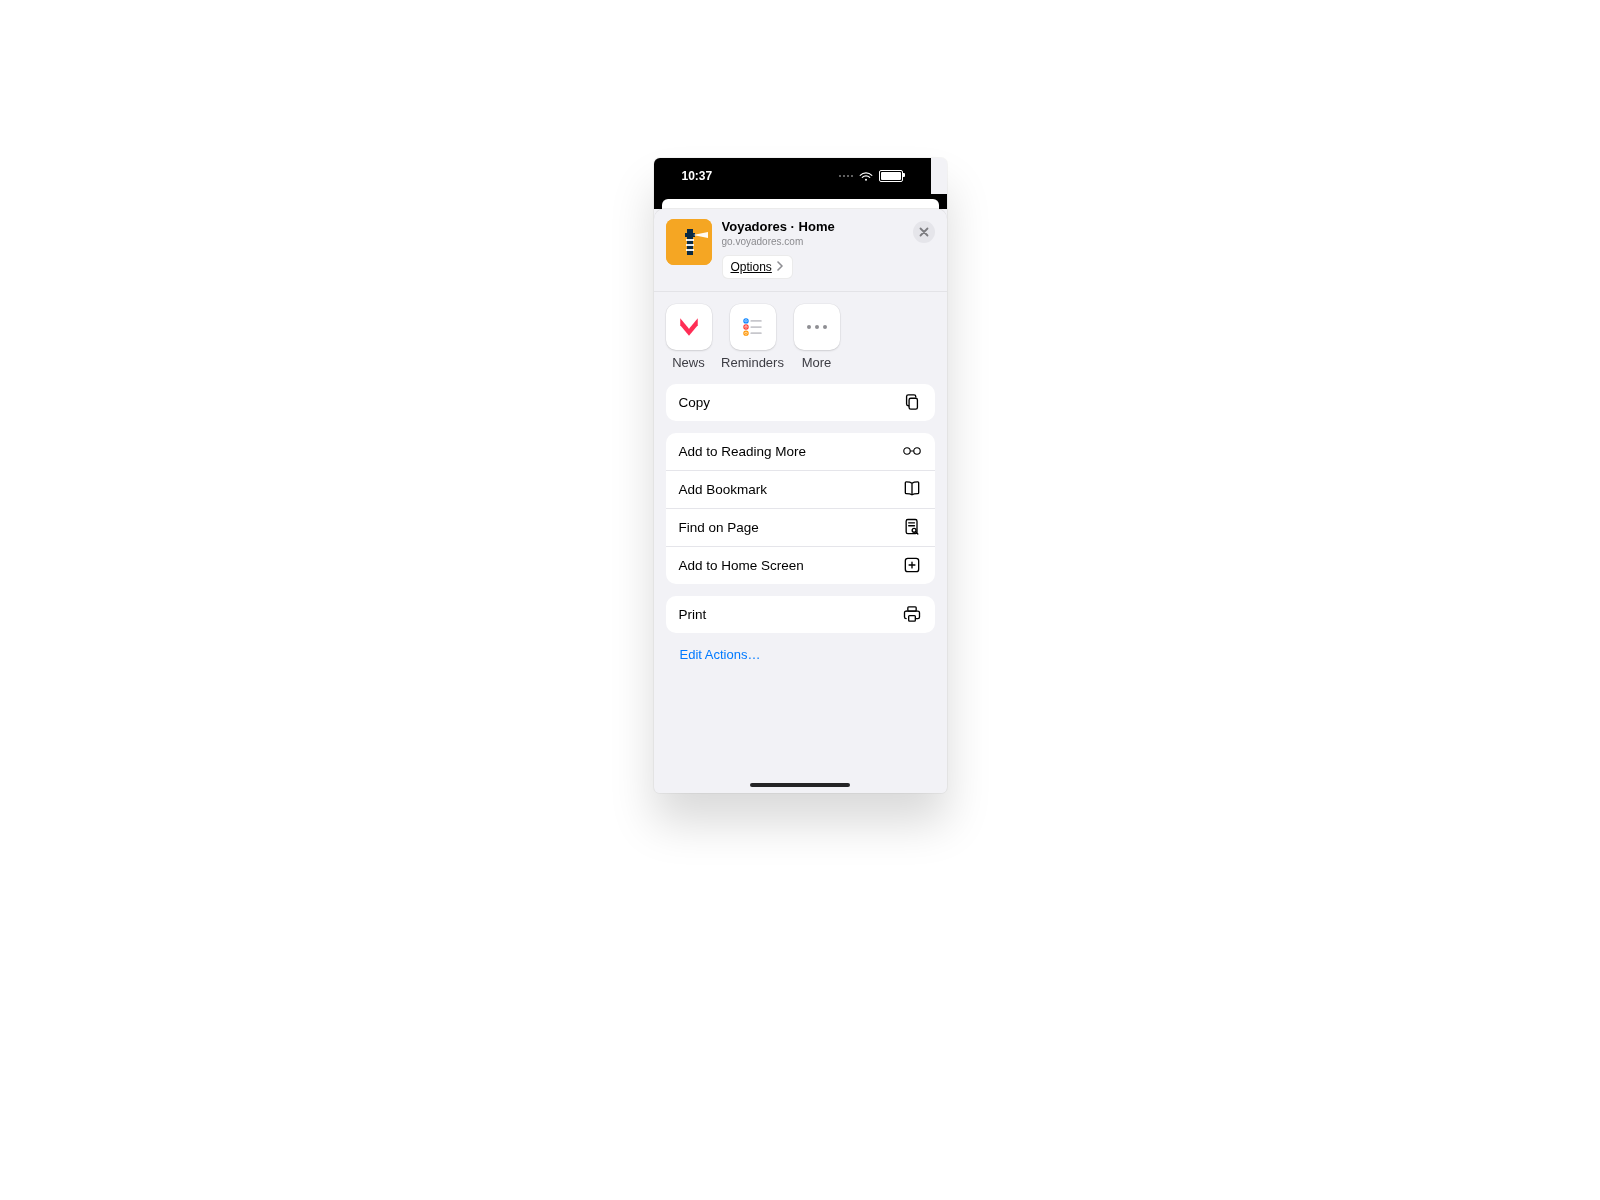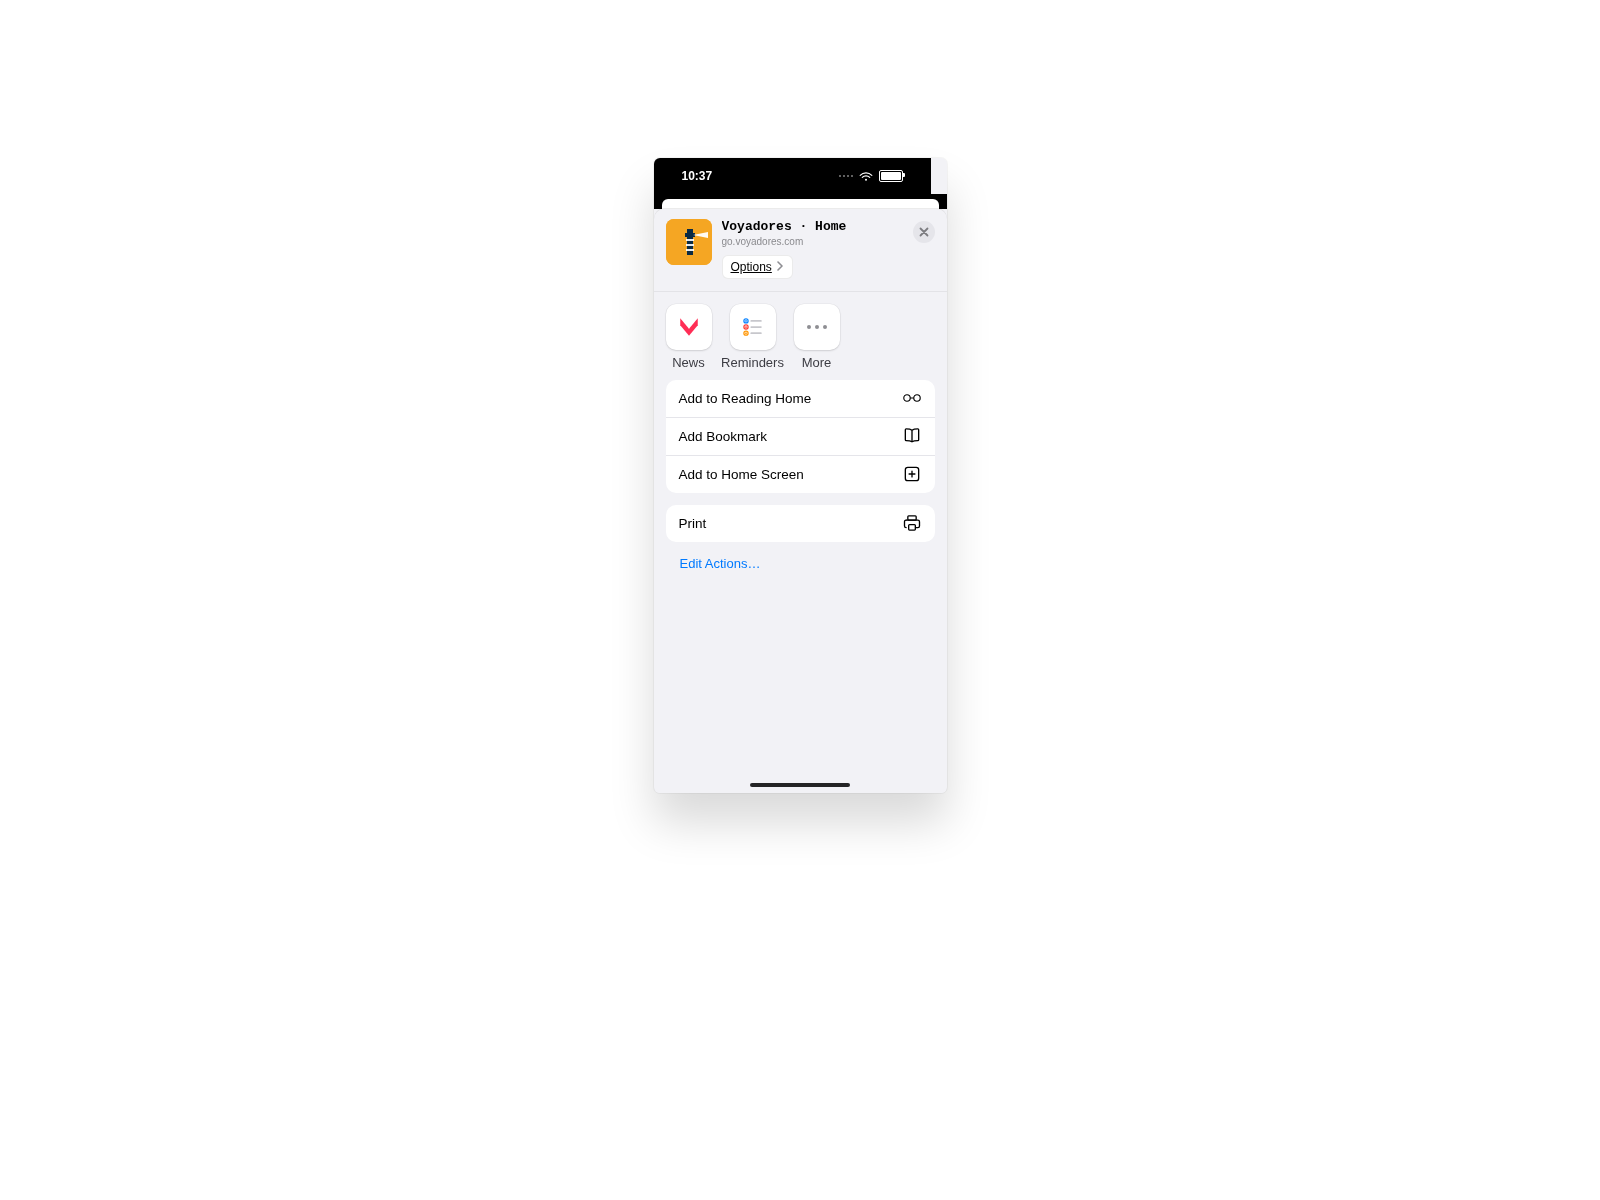--- a/index.html
+++ b/index.html
@@ -99,21 +99,21 @@
   .head-text {
     flex:1 1 auto;
     padding-left:10px;
     min-width:0;
   }
   .page-title {
     font-size: 13px;
     font-weight: 600;
     color: var(--text);
     line-height: 1.2;
-    white-space:nowrap; overflow:hidden; text-overflow:ellipsis;font-family:Liberation Mono, monospace;
+    white-space:nowrap; overflow:hidden; text-overflow:ellipsis;
   }
   .page-url {
     font-size: 10px;
     color: var(--subtext);
     margin-top: 1px;
     white-space:nowrap; overflow:hidden; text-overflow:ellipsis;
   }
   .options-btn {
     display:inline-flex;
     align-items:center;
@@ -311,37 +311,59 @@
                 <span></span>
                 <span></span>
               </div>
           </div>
           <div class="app-label">More</div>
         </div>
 
       </div>
 
       <div id="groups-mount">
+          <div class="group first">
+            <div class="row">
+              <span>Copy</span>
+              <span class="icon">
+                <svg width="20" height="20" viewBox="0 0 24 24" fill="none" stroke="currentColor" stroke-width="1.6" stroke-linejoin="round">
+                  <rect x="8.5" y="7.5" width="10" height="13" rx="2"></rect>
+                  <path d="M8.5 16.5h-1a2 2 0 0 1-2-2v-9a2 2 0 0 1 2-2h7a2 2 0 0 1 2 2v1"></path>
+                </svg>
+              </span>
+            </div>
+          </div>
           <div class="group">
             <div class="row">
-              <span>Add to Reading Home</span>
+              <span>Add to Reading More</span>
               <span class="icon">
                 <svg width="22" height="14" viewBox="0 0 28 14" fill="none" stroke="currentColor" stroke-width="1.6">
                   <circle cx="7" cy="7" r="4.5"></circle>
                   <circle cx="21" cy="7" r="4.5"></circle>
                   <path d="M11.5 7h5"></path>
                 </svg>
               </span>
             </div>
             <div class="row">
               <span>Add Bookmark</span>
               <span class="icon">
                 <svg width="20" height="20" viewBox="0 0 24 24" fill="none" stroke="currentColor" stroke-width="1.6" stroke-linejoin="round">
                   <path d="M12 5c-1.6-1.2-4.4-1.5-7-1.5-.6 0-1 .4-1 1v12c0 .6.4 1 1 1 2.6 0 5.4.3 7 1.5 1.6-1.2 4.4-1.5 7-1.5.6 0 1-.4 1-1v-12c0-.6-.4-1-1-1-2.6 0-5.4.3-7 1.5Z"></path>
                   <path d="M12 5v14"></path>
+                </svg>
+              </span>
+            </div>
+            <div class="row">
+              <span>Find on Page</span>
+              <span class="icon">
+                <svg width="20" height="20" viewBox="0 0 24 24" fill="none" stroke="currentColor" stroke-width="1.6" stroke-linejoin="round" stroke-linecap="round">
+                  <rect x="5" y="3" width="13" height="17" rx="2"></rect>
+                  <path d="M8 7h7M8 10.5h7"></path>
+                  <circle cx="14.5" cy="16" r="2.3"></circle>
+                  <path d="M16.3 17.8 19 20.5"></path>
                 </svg>
               </span>
             </div>
             <div class="row">
               <span>Add to Home Screen</span>
               <span class="icon">
                 <svg width="20" height="20" viewBox="0 0 24 24" fill="none" stroke="currentColor" stroke-width="1.6" stroke-linejoin="round" stroke-linecap="round">
                   <rect x="4" y="4" width="16" height="16" rx="3"></rect>
                   <path d="M12 8.5v7M8.5 12h7"></path>
                 </svg>

